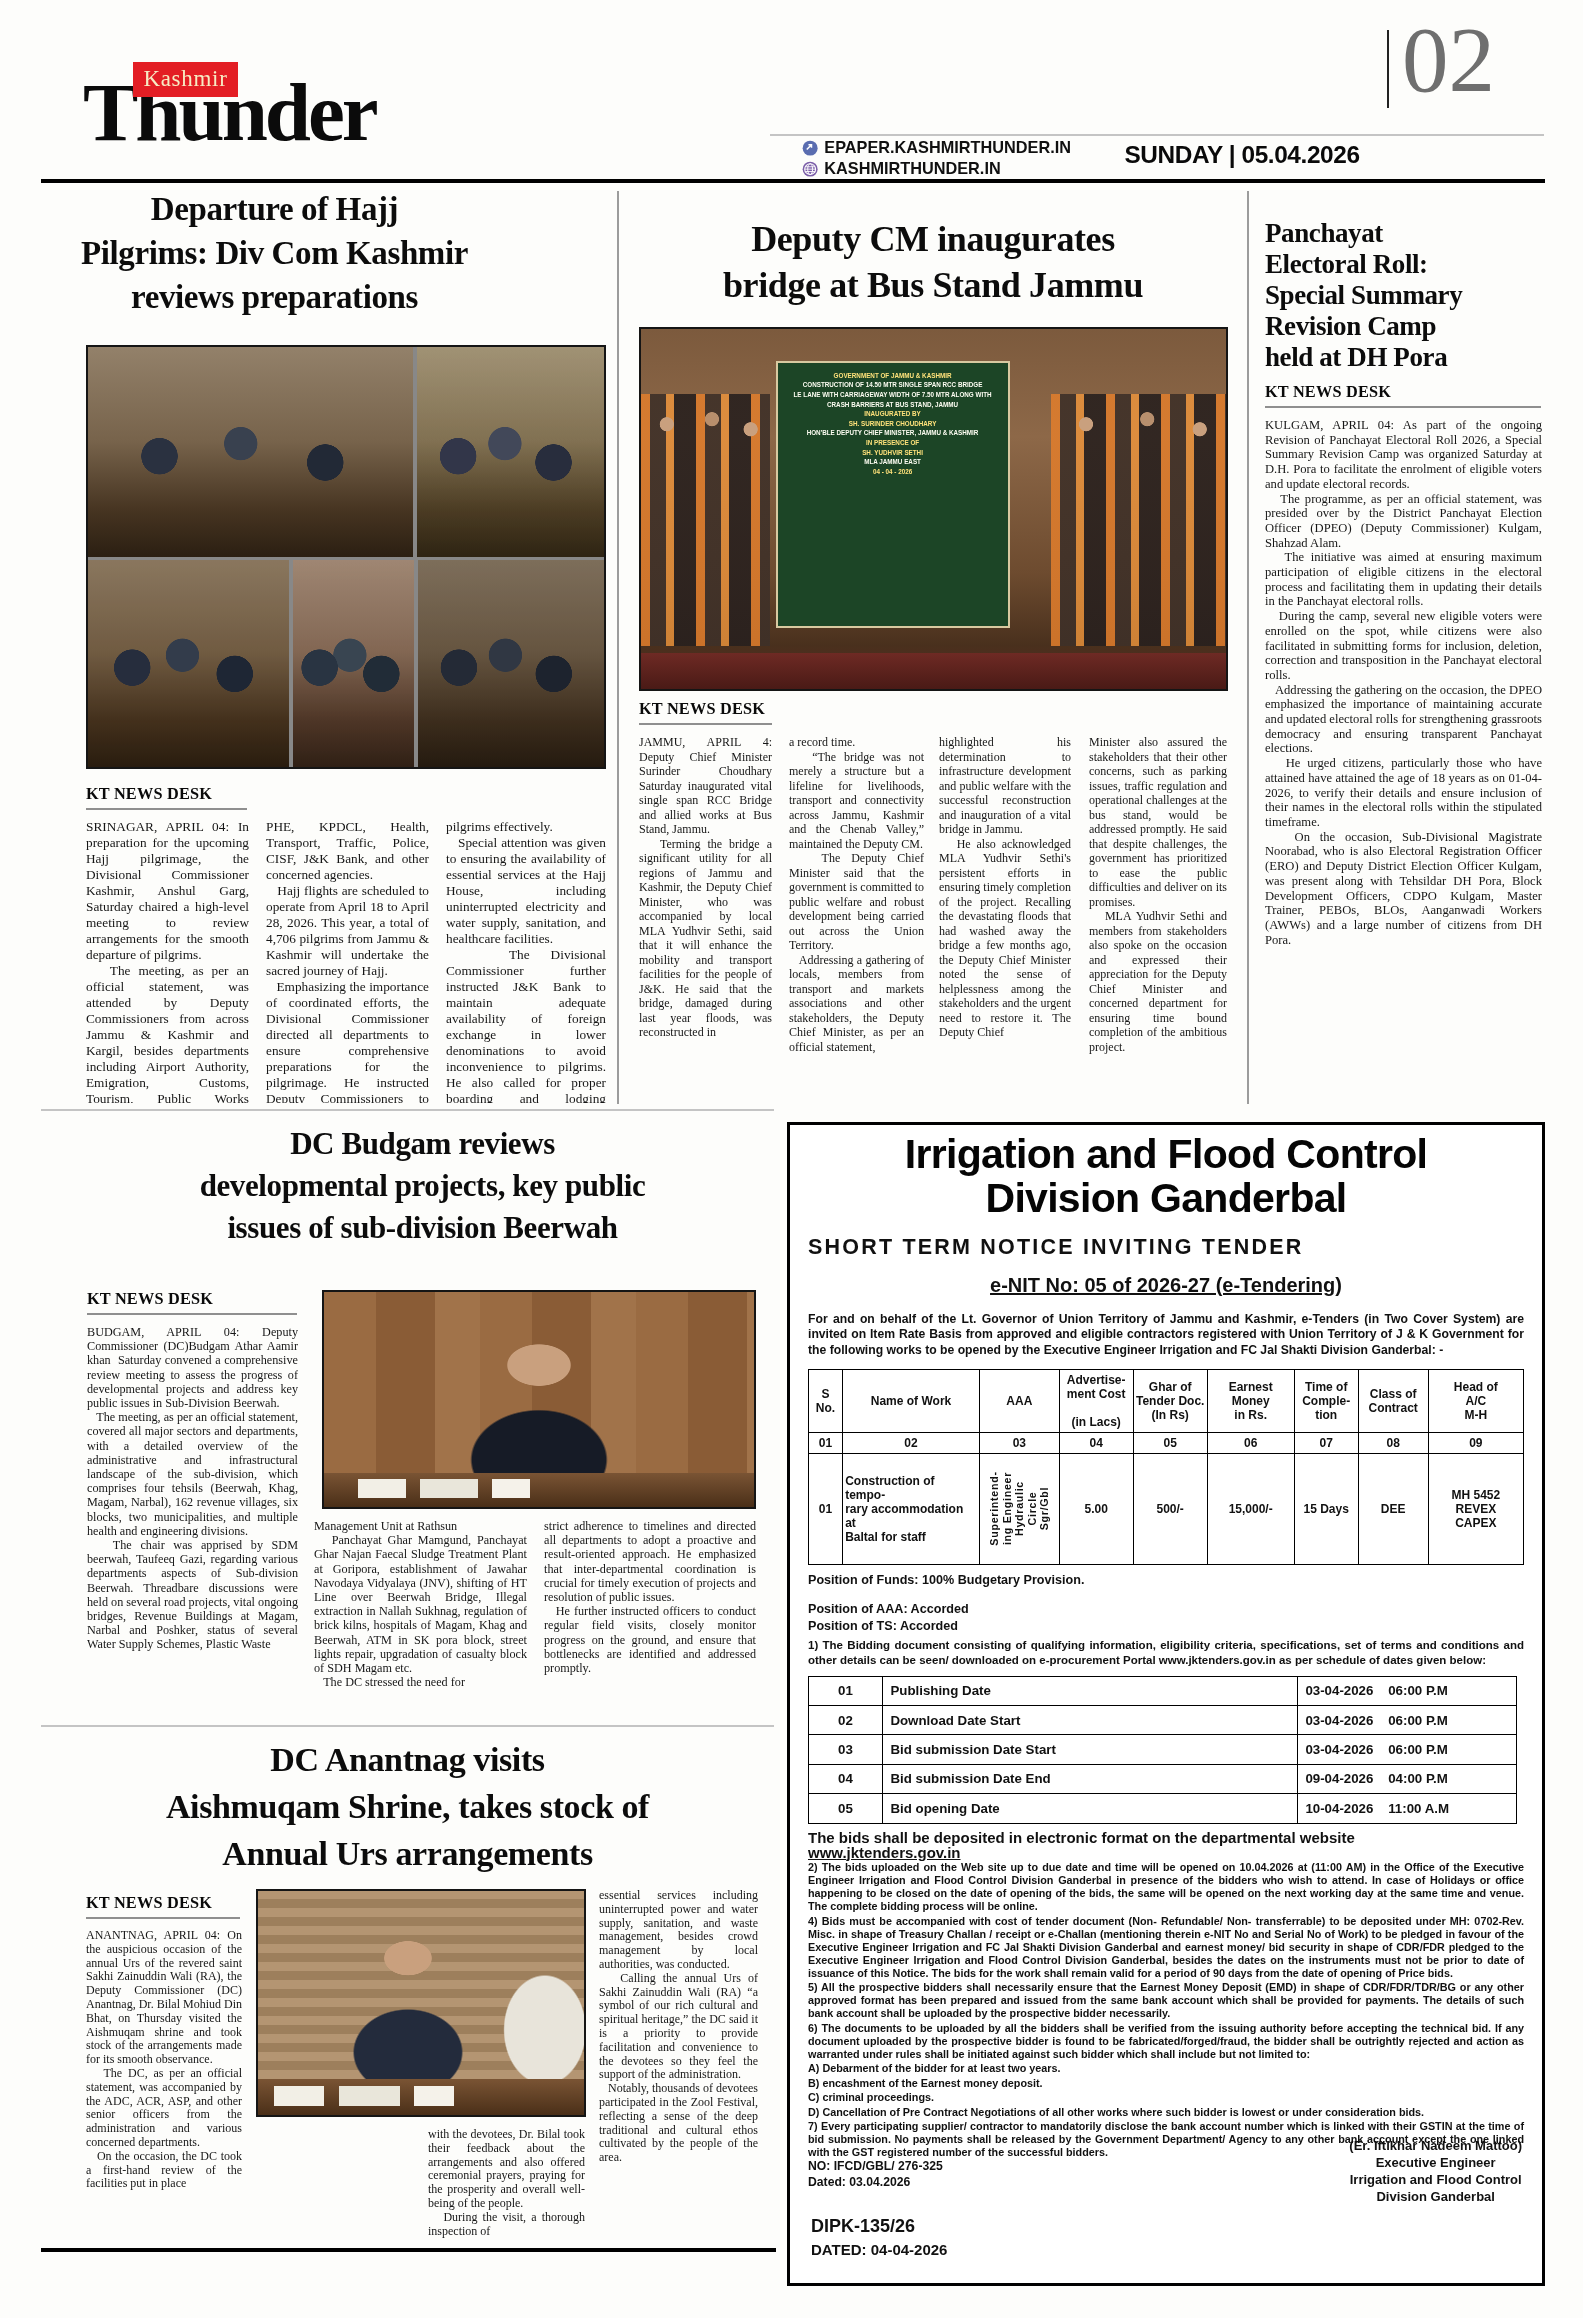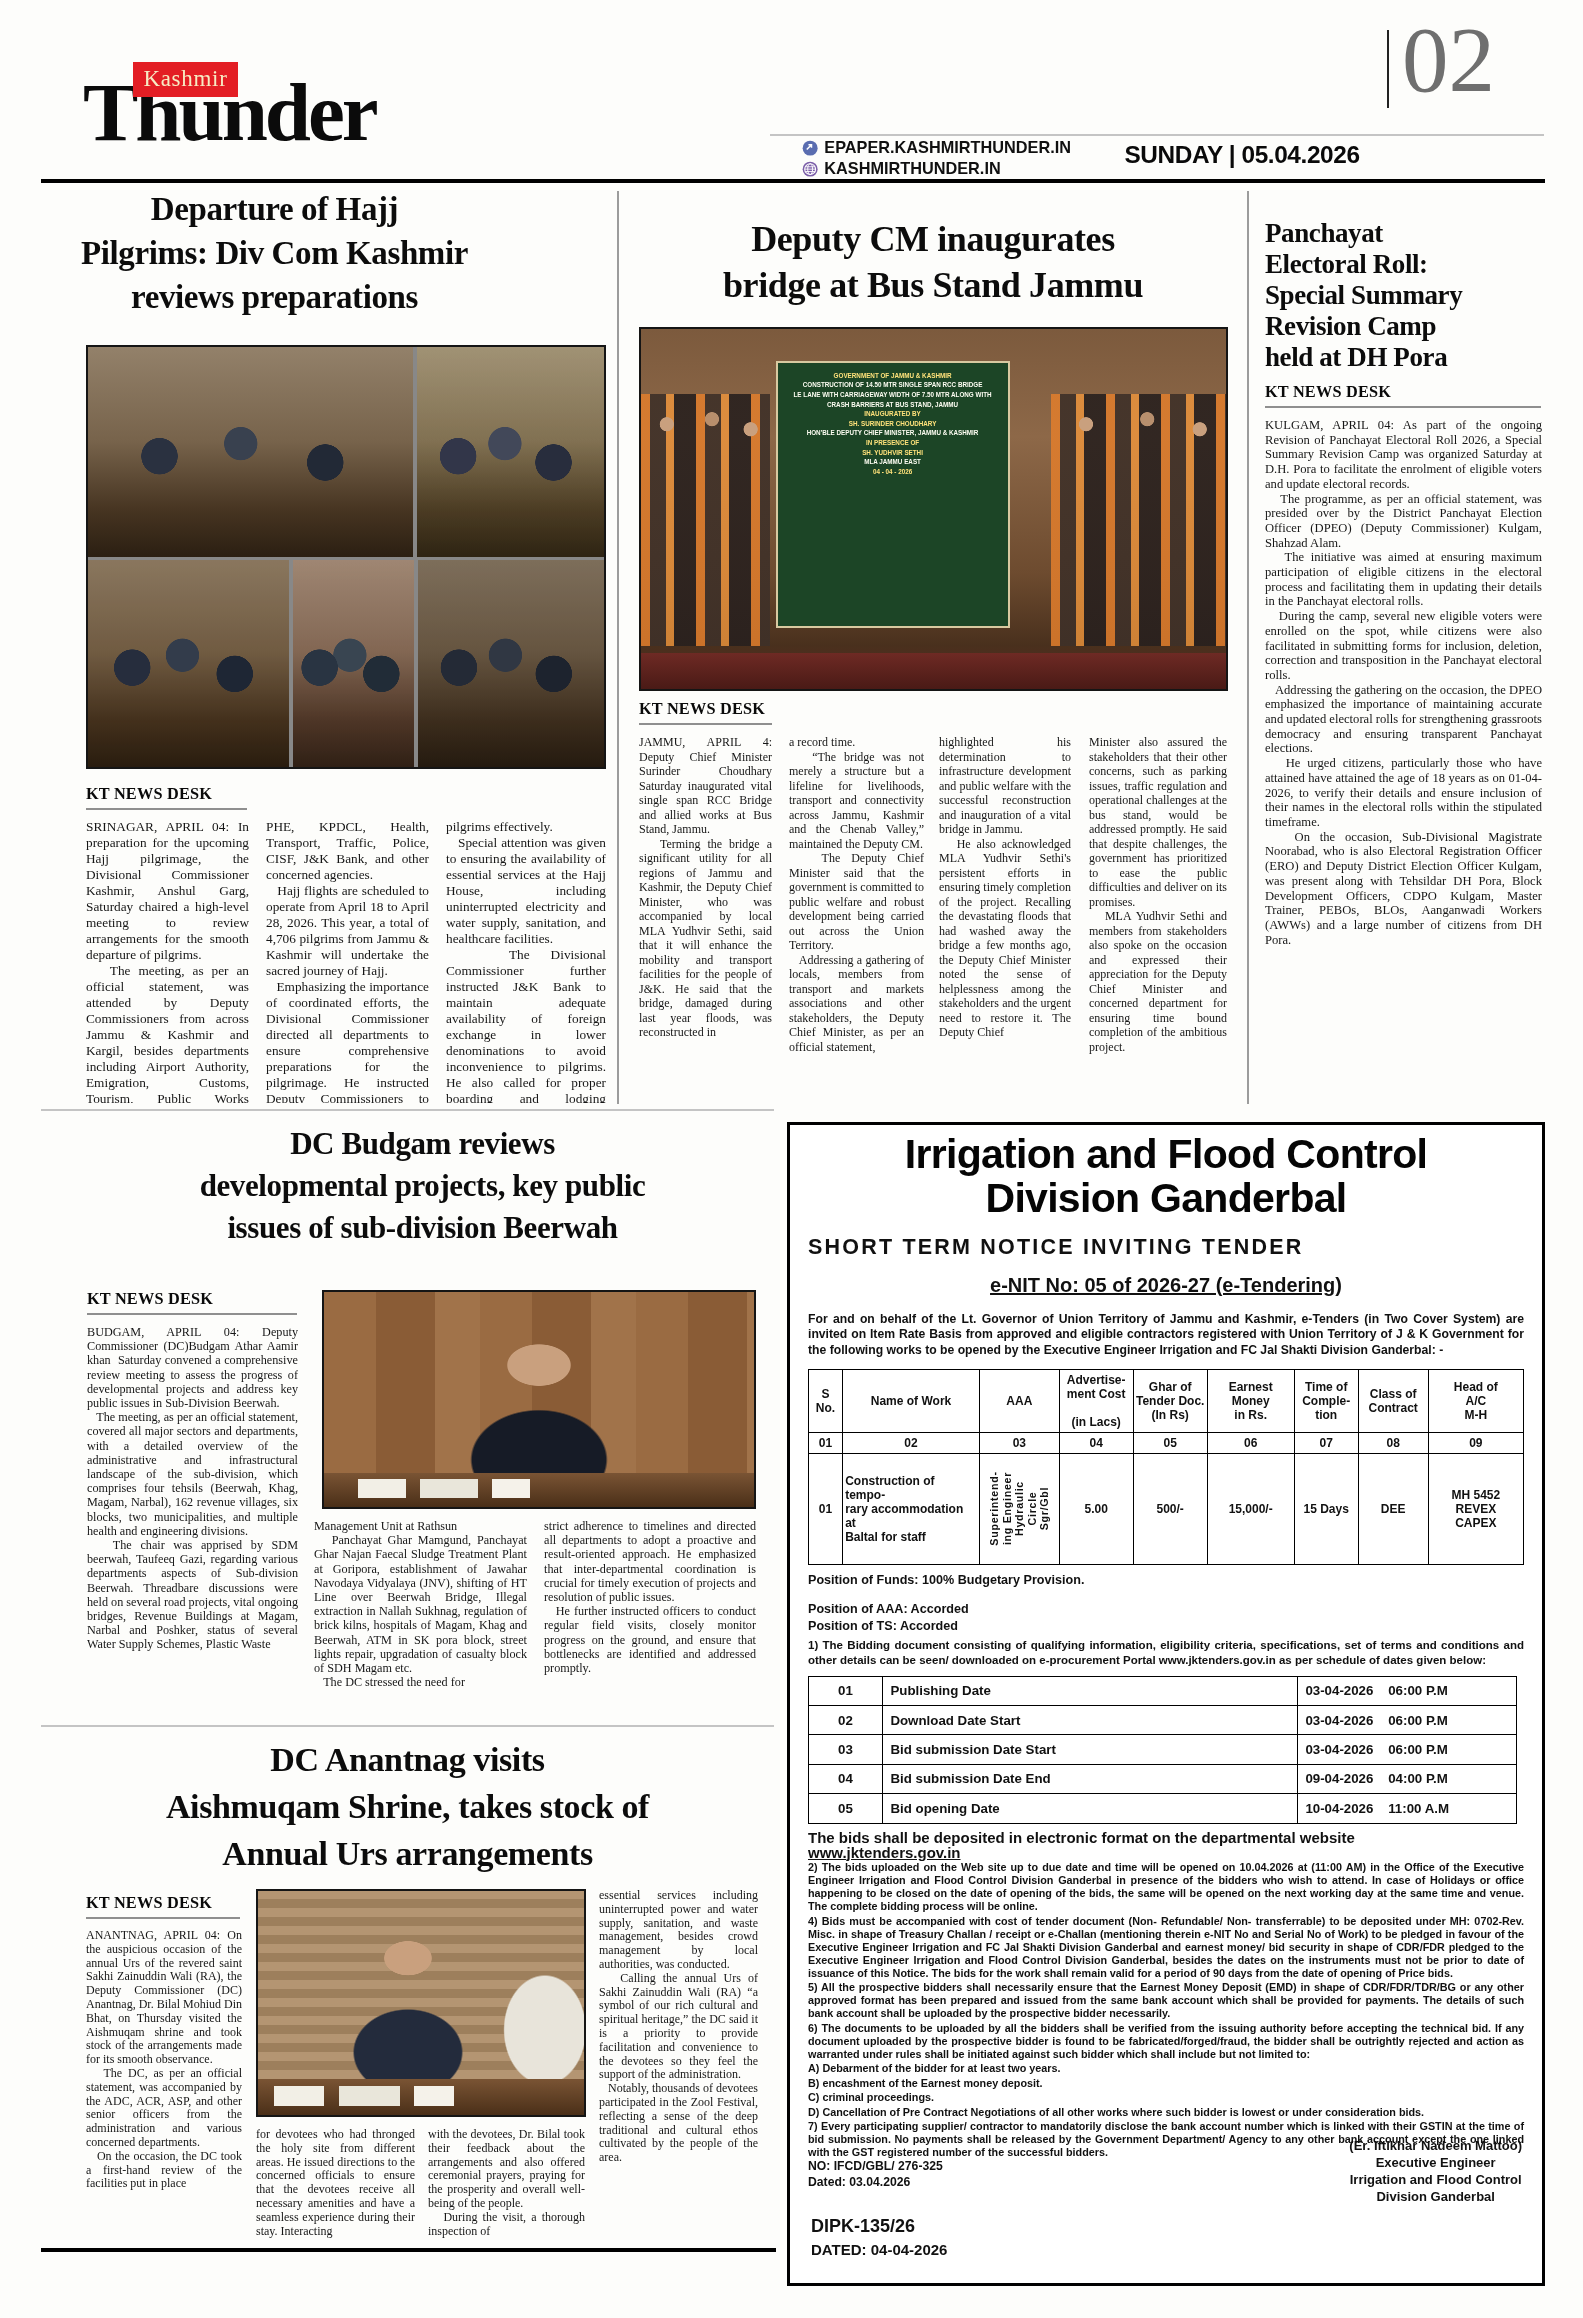--- a/index.html
+++ b/index.html
@@ -230,21 +230,20 @@
   <div class="abs byline" style="left:86px;top:1893px;width:154px">KT NEWS DESK</div>
   <div class="abs bt" style="left:86px;top:1929px;width:156px;height:286px;font-size:12px;line-height:13.8px">ANANTNAG, APRIL 04: On the auspicious occasion of the annual Urs of the revered saint Sakhi Zainuddin Wali (RA), the Deputy Commissioner (DC) Anantnag, Dr. Bilal Mohiud Din Bhat, on Thursday visited the Aishmuqam shrine and took stock of the arrangements made for its smooth observance.
    The DC, as per an official statement, was accompanied by the ADC, ACR, ASP, and other senior officers from the administration and various concerned departments.
    On the occasion, the DC took a first-hand review of the facilities put in place</div>
 
   <div class="abs photo blindbg" style="left:256px;top:1889px;width:330px;height:228px">
     <div class="deskstrip"></div>
     <div class="papers" style="left:5%;width:55%"></div>
   </div>
 
-  <div class="abs bt" style="left:256px;top:2128px;width:159px;height:120px;font-size:12px;line-height:13.8px">for devotees who had thronged the holy site from different areas. He issued directions to the concerned officials to ensure that the devotees receive all necessary amenities and have a seamless experience during their stay. Interacting</div>
   <div class="abs bt" style="left:428px;top:2128px;width:157px;height:120px;font-size:12px;line-height:13.8px">with the devotees, Dr. Bilal took their feedback about the arrangements and also offered ceremonial prayers, praying for the prosperity and overall well-being of the people.
    During the visit, a thorough inspection of</div>
   <div class="abs bt" style="left:599px;top:1889px;width:159px;height:335px;font-size:12px;line-height:13.8px">essential services including uninterrupted power and water supply, sanitation, and waste management, besides crowd management by local authorities, was conducted.
    Calling the annual Urs of Sakhi Zainuddin Wali (RA) “a symbol of our rich cultural and spiritual heritage,” the DC said it is a priority to provide facilitation and convenience to the devotees so they feel the support of the administration.
    Notably, thousands of devotees participated in the Zool Festival, reflecting a sense of the deep traditional and cultural ethos cultivated by the people of the area.</div>
 
   <div class="abs rule" style="left:41px;top:2248px;width:735px;height:4.4px"></div>
 
   <div class="abs tender" style="left:787px;top:1122px;width:758px;height:1164px">
     <div class="tender-inner">

